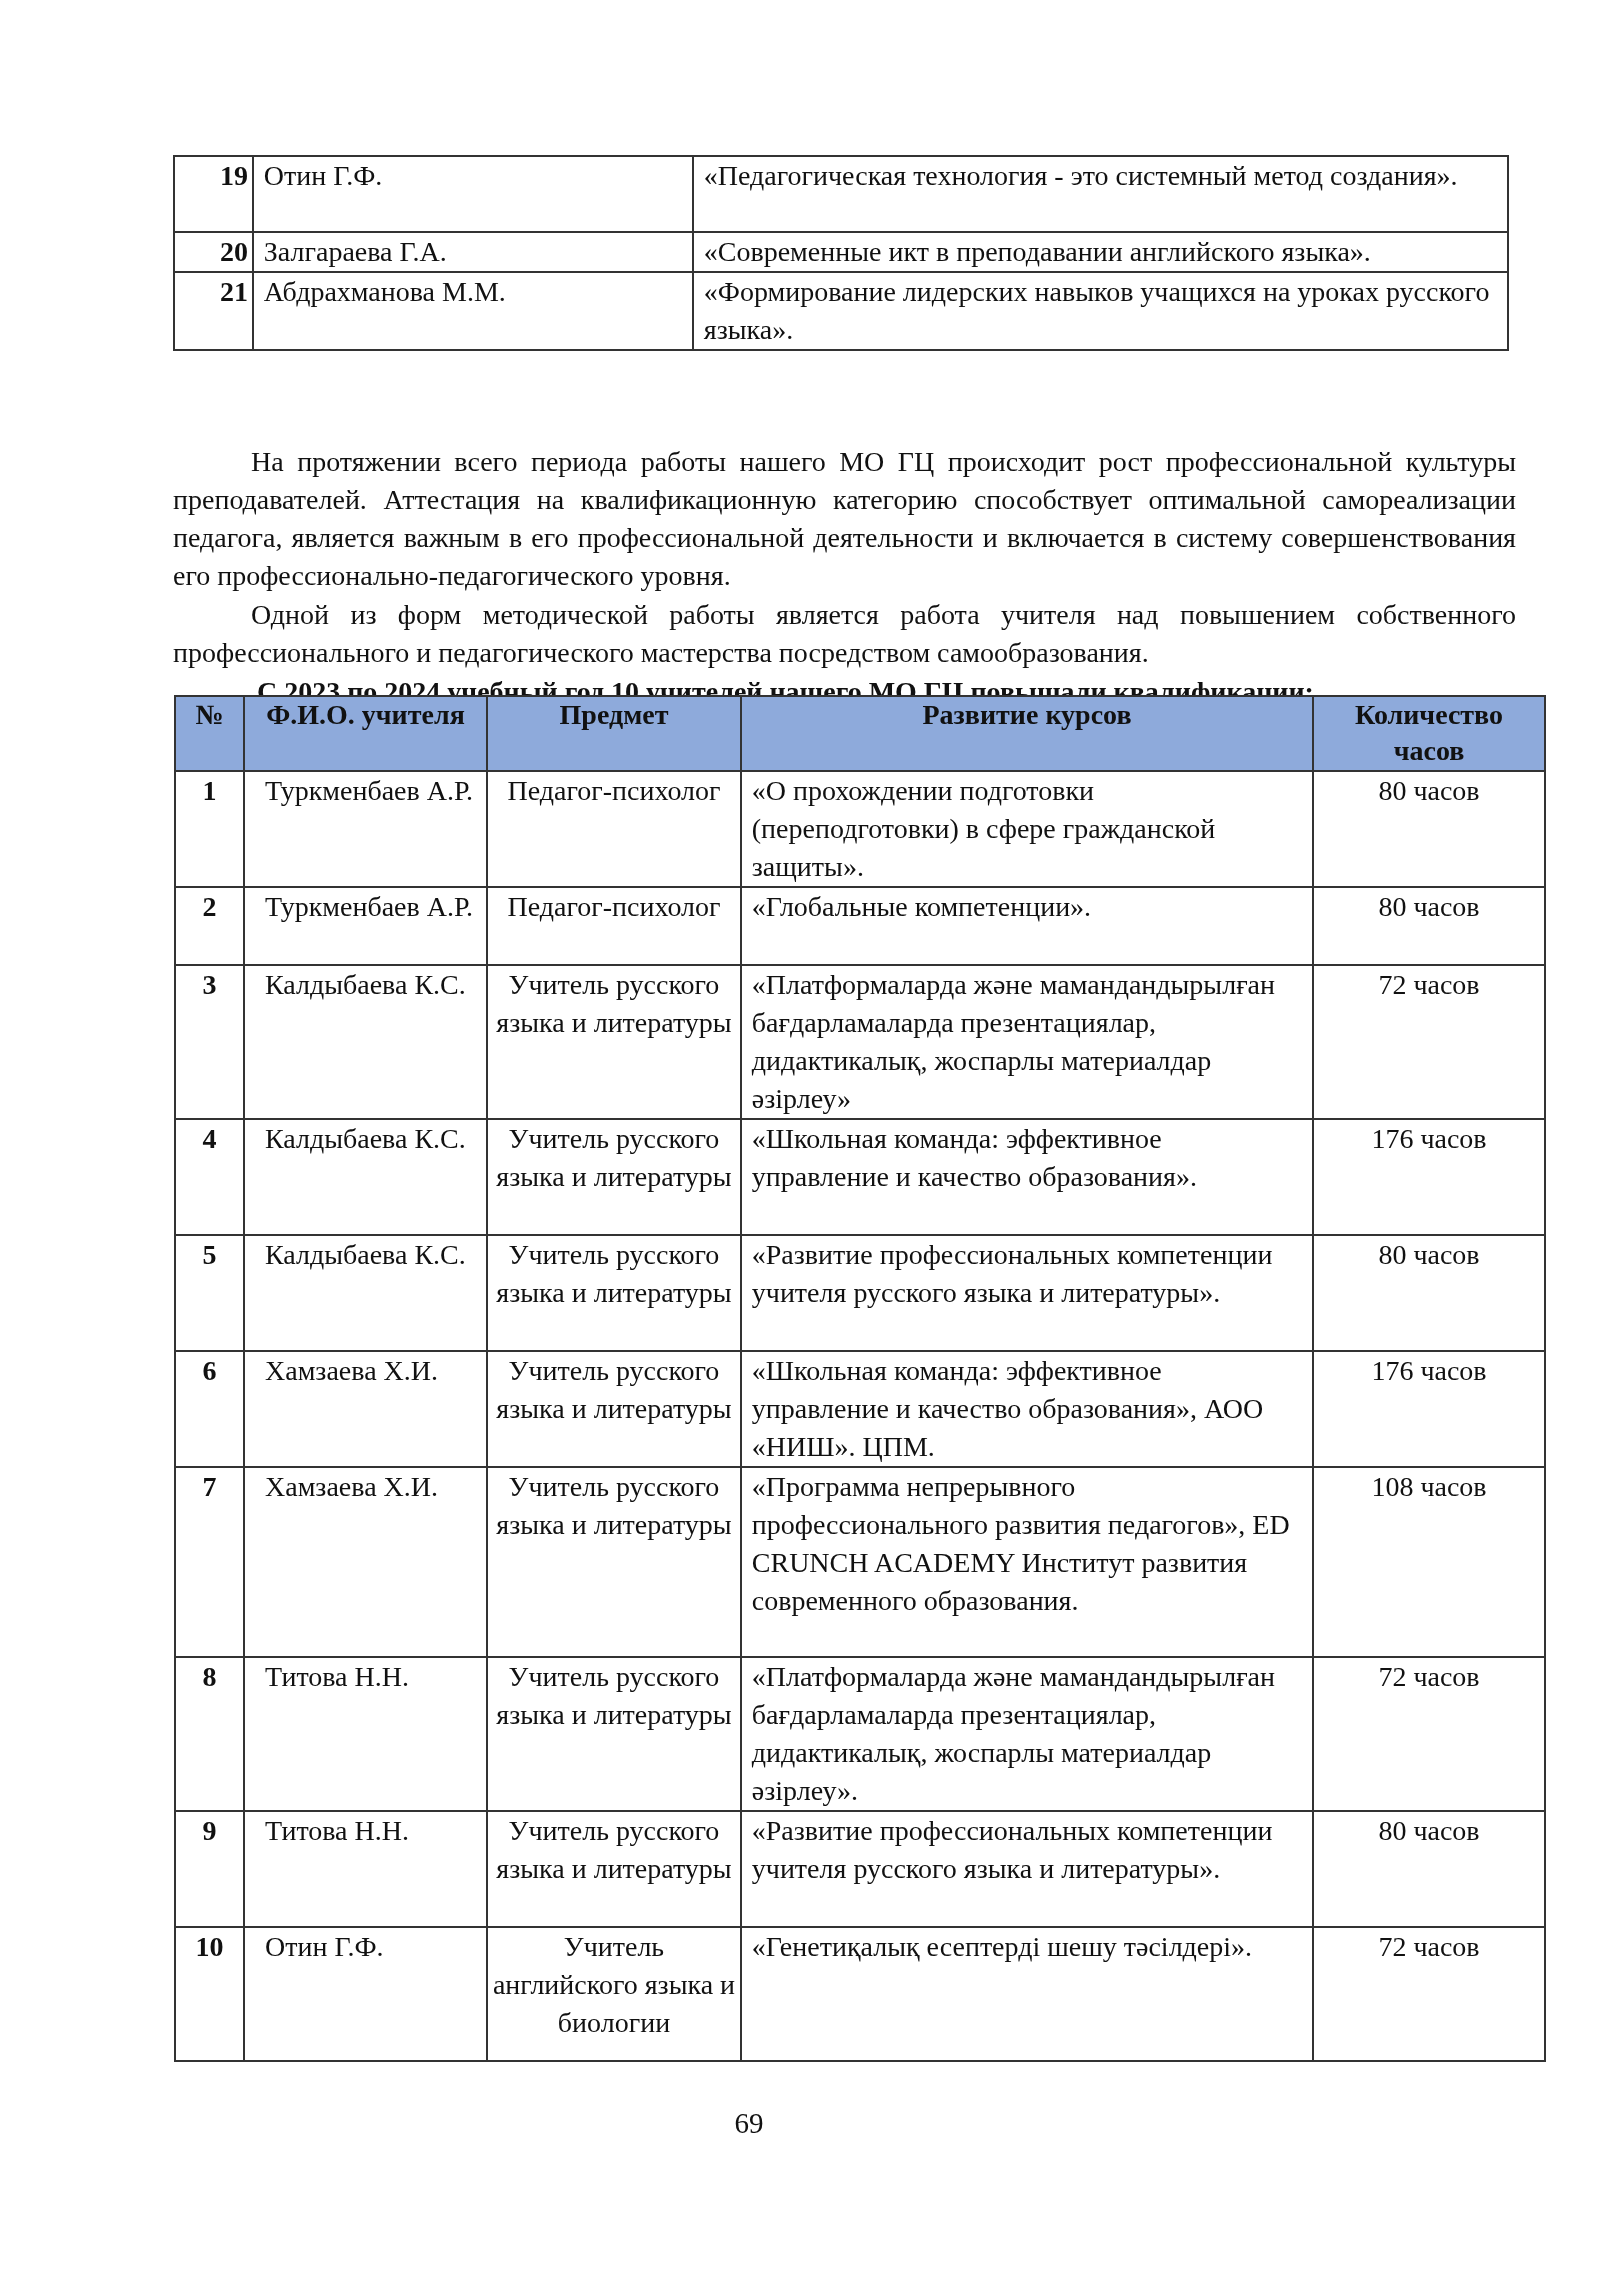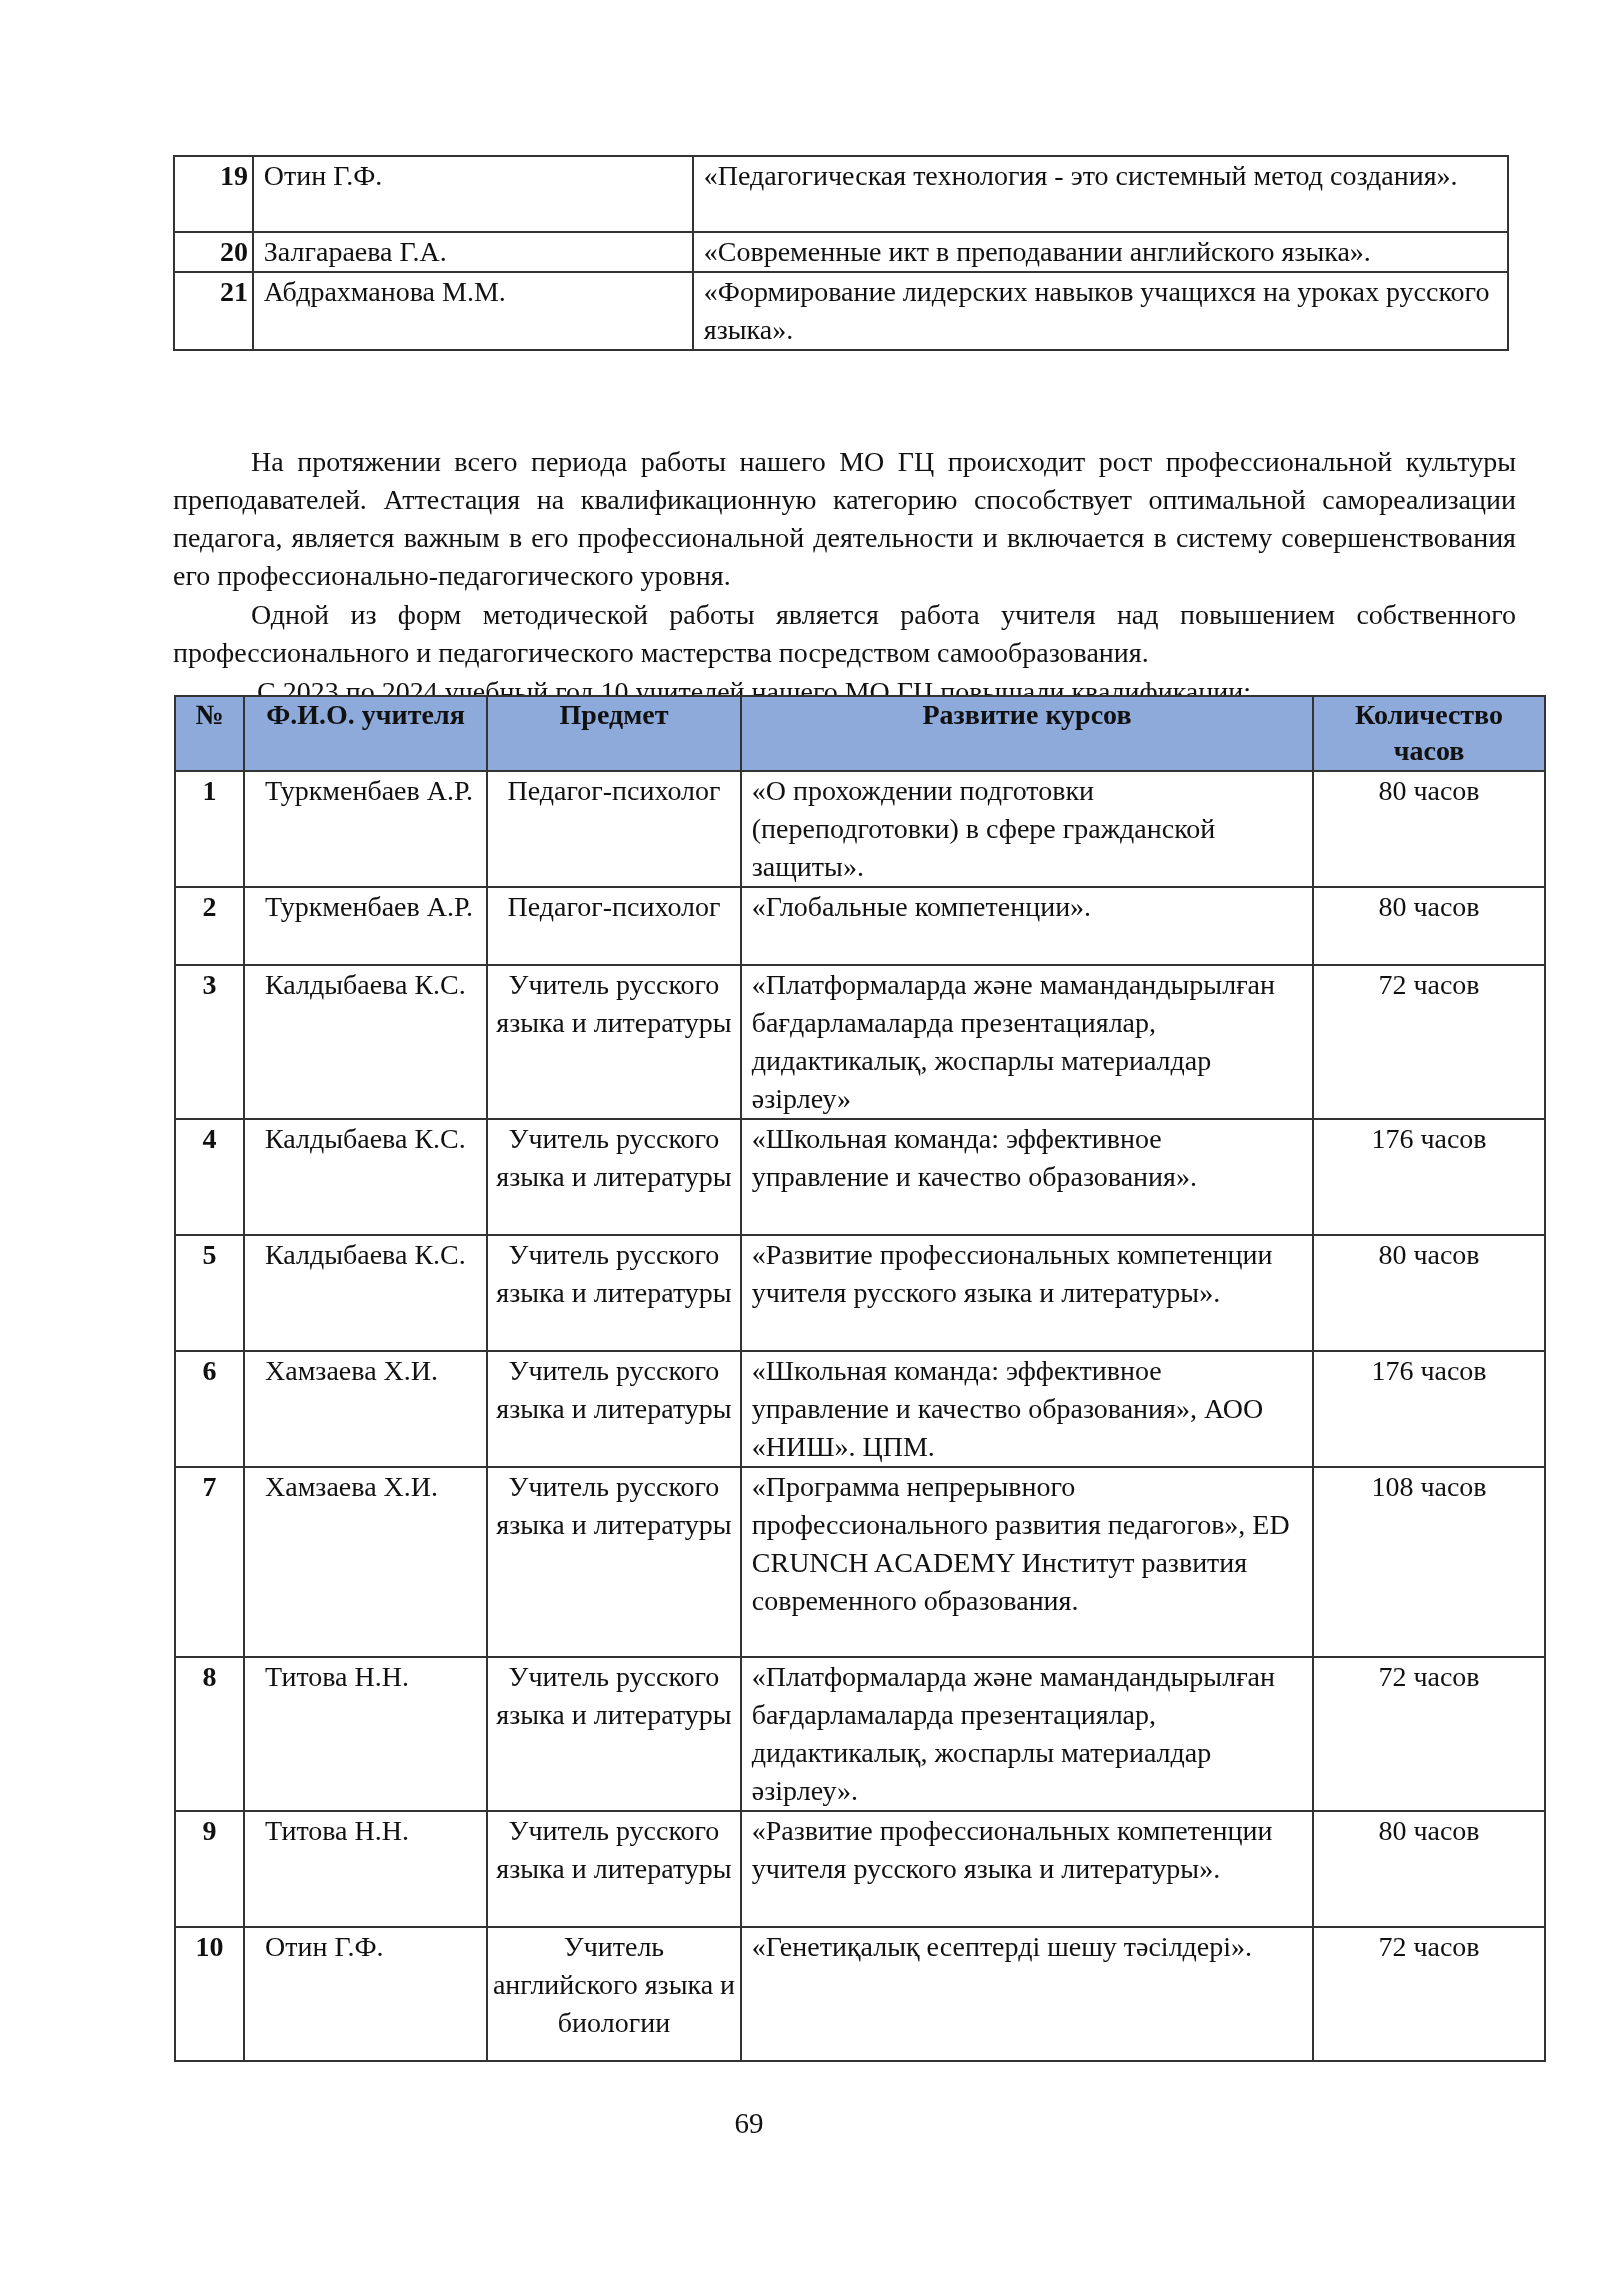--- a/index.html
+++ b/index.html
@@ -52,21 +52,21 @@
       <tr style="height:76px">
         <td class="num">21</td>
         <td>Абдрахманова М.М.</td>
         <td>«Формирование лидерских навыков учащихся на уроках русского языка».</td>
       </tr>
     </tbody>
   </table>
 
   <p class="para" style="top:427px;"><span class="indent"></span><span>На протяжении всего периода работы нашего МО ГЦ происходит рост профессиональной культуры преподавателей. Аттестация на квалификационную категорию способствует оптимальной самореализации педагога, является важным в его профессиональной деятельности и включается в систему совершенствования его профессионально-педагогического уровня.</span></p>
   <p class="para" style="top:580px;"><span class="indent"></span><span>Одной из форм методической работы является работа учителя над повышением собственного профессионального и педагогического мастерства посредством самообразования.</span></p>
-  <p class="para" style="top:657px;"><span class="indent" style="width:84px"></span><span>С 2023 по 2024 учебный год 10 учителей нашего МО ГЦ повышали квалификации:</span></p>
+  <p class="para" style="top:657px;font-weight:bold;"><span class="indent" style="width:84px"></span><span>С 2023 по 2024 учебный год 10 учителей нашего МО ГЦ повышали квалификации:</span></p>
 
   <table id="t2">
     <colgroup>
       <col style="width:69px">
         <col style="width:243px">
         <col style="width:254px">
         <col style="width:572px">
         <col style="width:232px">
     </colgroup>
     <thead>

